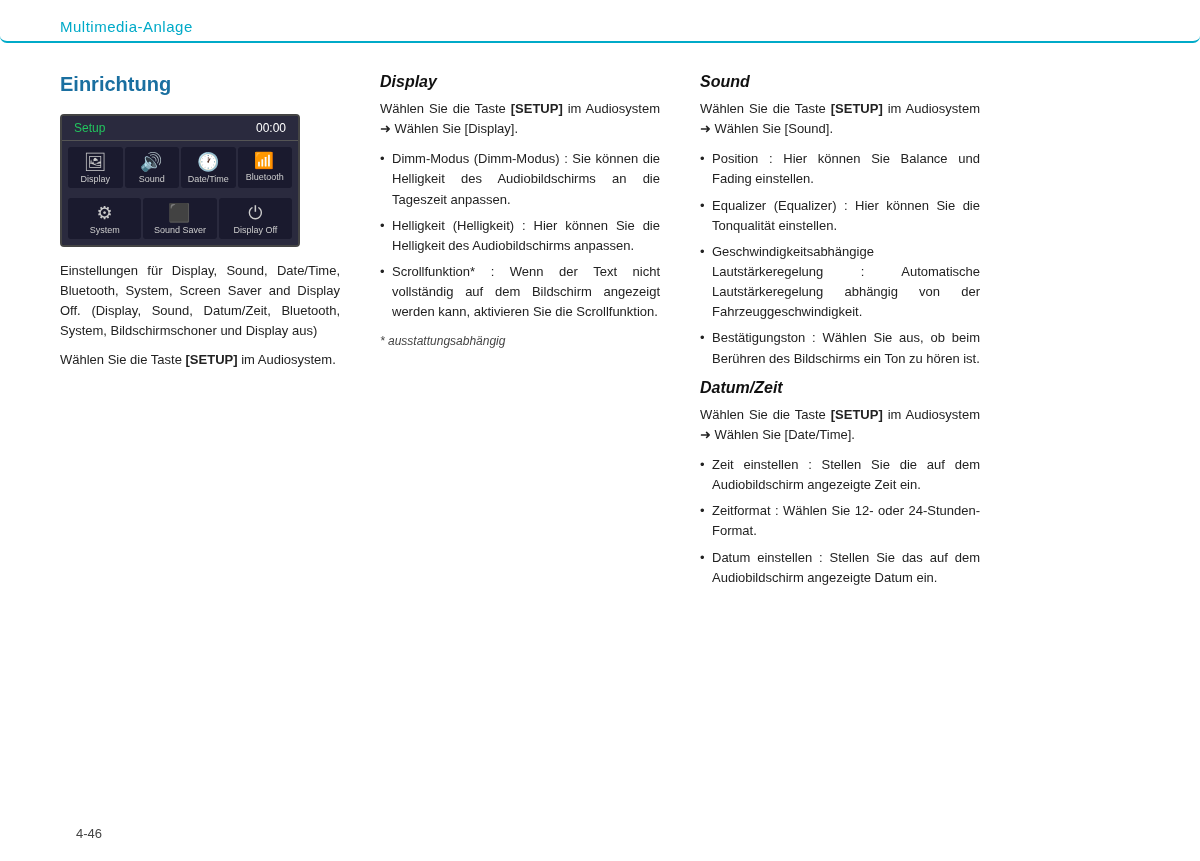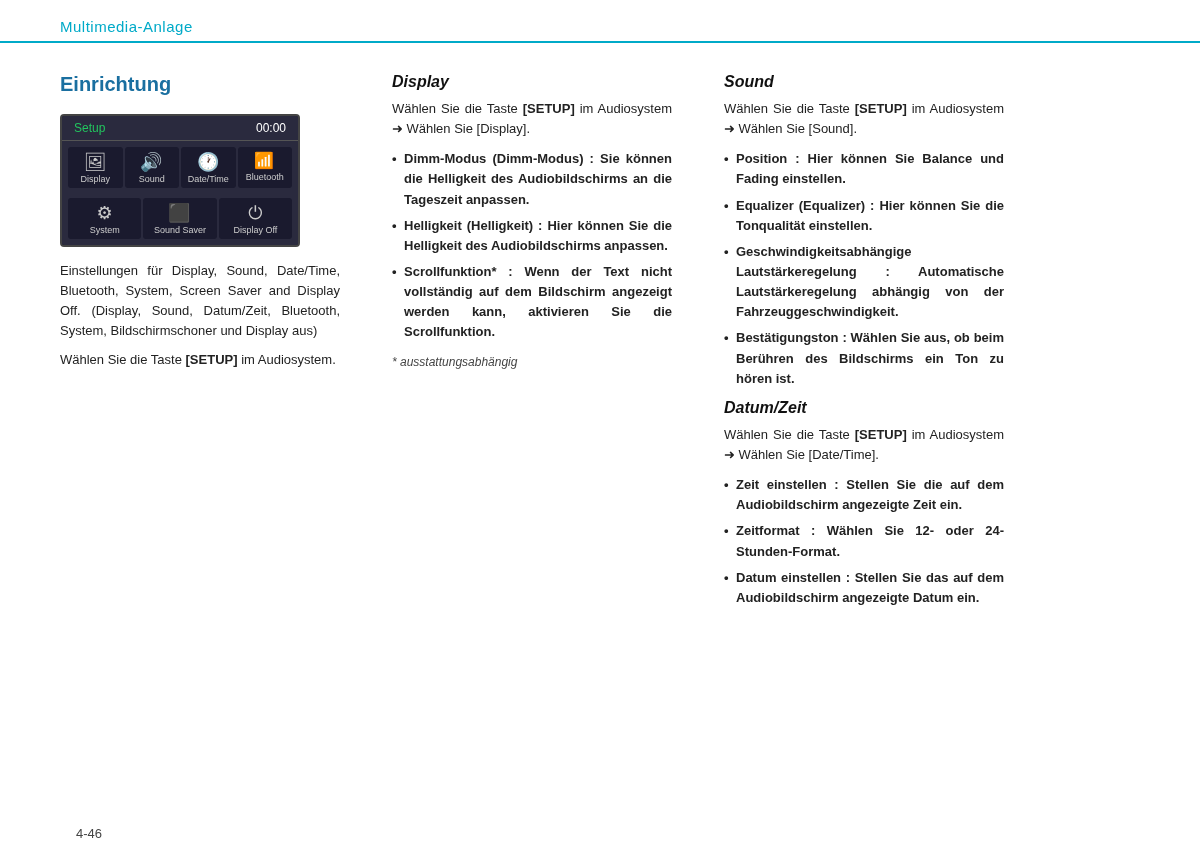--- a/index.html
+++ b/index.html
@@ -20,34 +20,35 @@
       padding: 0;
       position: relative;
     }
 
     
     .header {
       padding: 18px 60px 12px 60px;
       border-bottom: 2.5px solid #00aac8;
       padding-bottom: 6px;
       margin-bottom: 0;
+      border-radius: 7px;
     }
 
     .header-title {
       color: #00aac8;
       font-size: 15px;
       font-weight: normal;
       letter-spacing: 0.5px;
     }
 
     
     .main-content {
       display: flex;
       padding: 30px 60px 0 60px;
-      gap: 12px;
+      gap: 0;
     }
 
     
     .left-col {
       width: 280px;
       flex-shrink: 0;
       margin-right: 40px;
     }
 
     .section-title-main {
@@ -170,21 +171,20 @@
     }
 
     .section-body strong {
       font-weight: bold;
     }
 
     .bullet-list {
       list-style: none;
       padding: 0;
       margin-bottom: 10px;
-      font-weight: bold;
     }
 
     .bullet-list li {
       font-size: 13px;
       line-height: 1.55;
       text-align: justify;
       color: #222;
       padding-left: 12px;
       position: relative;
       margin-bottom: 6px;

